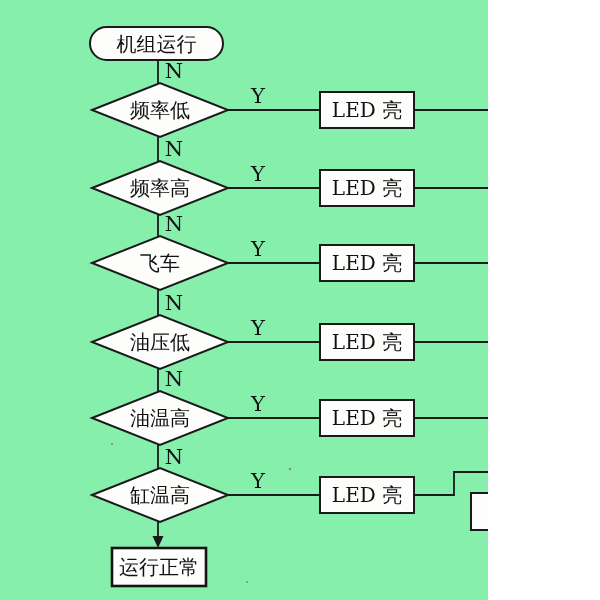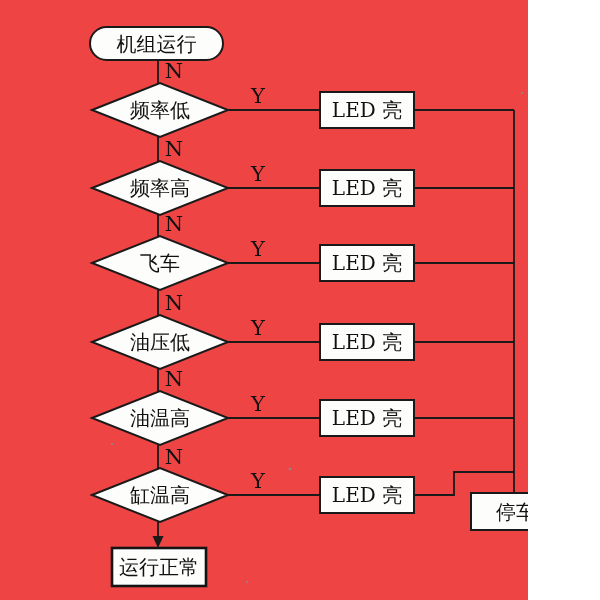--- a/index.html
+++ b/index.html
@@ -2,23 +2,23 @@
 <html><head>
 <meta charset="utf-8">
 <style>
   html, body {
     margin: 0;
     padding: 0;
     background: #ffffff;
   }
   #stage {
     position: relative;
-    width: 528px;
+    width: 488px;
     height: 600px;
-    background: #ef4444;
+    background: #86efac;
     overflow: hidden;
     font-family: "DejaVu Serif", "Liberation Serif", serif;
     text-align: center;
   }
   svg { display: block; }
   .shape {
     fill: #fdfdfc;
     stroke: #1a1a1a;
     stroke-width: 2;
   }

